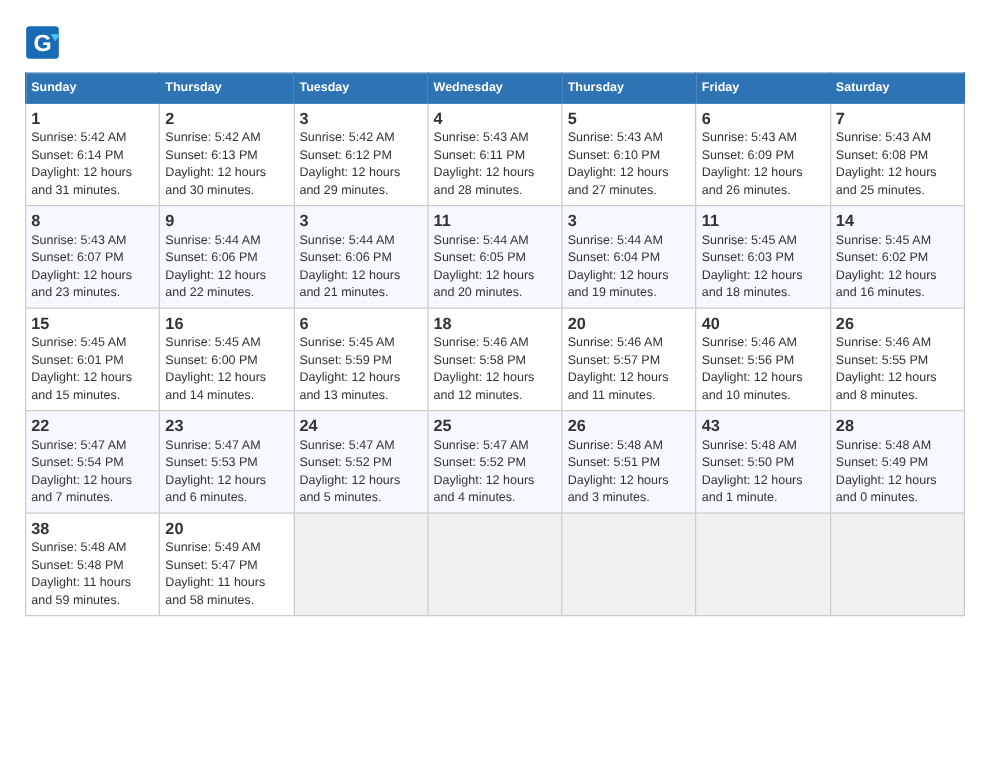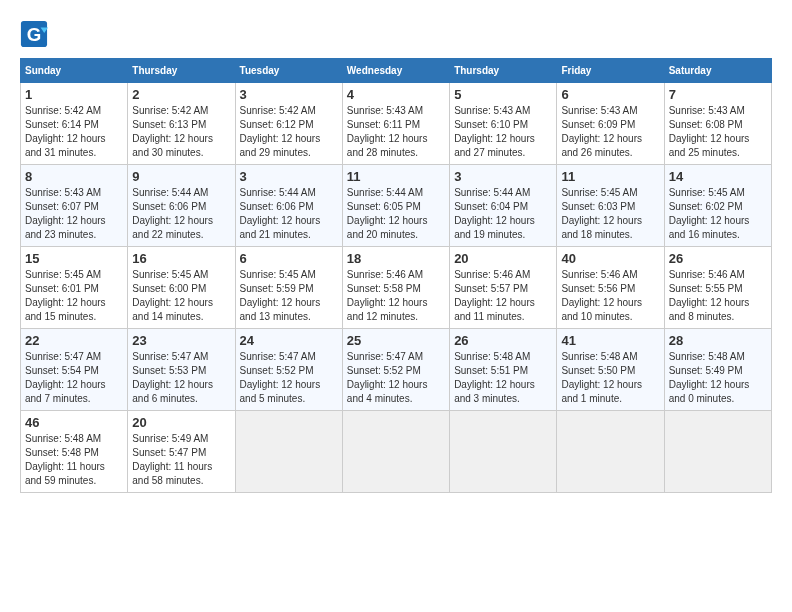--- a/index.html
+++ b/index.html
@@ -220,31 +220,31 @@
         </td>
         <td>
           <span class="day-num">25</span>
           <div class="day-detail">Sunrise: 5:47 AM<br>Sunset: 5:52 PM<br>Daylight: 12 hours and 4 minutes.</div>
         </td>
         <td>
           <span class="day-num">26</span>
           <div class="day-detail">Sunrise: 5:48 AM<br>Sunset: 5:51 PM<br>Daylight: 12 hours and 3 minutes.</div>
         </td>
         <td>
-          <span class="day-num">41</span>
+          <span class="day-num">43</span>
           <div class="day-detail">Sunrise: 5:48 AM<br>Sunset: 5:50 PM<br>Daylight: 12 hours and 1 minute.</div>
         </td>
         <td>
           <span class="day-num">28</span>
           <div class="day-detail">Sunrise: 5:48 AM<br>Sunset: 5:49 PM<br>Daylight: 12 hours and 0 minutes.</div>
         </td>
       </tr>
       <tr>
         <td>
-          <span class="day-num">46</span>
+          <span class="day-num">38</span>
           <div class="day-detail">Sunrise: 5:48 AM<br>Sunset: 5:48 PM<br>Daylight: 11 hours and 59 minutes.</div>
         </td>
         <td>
           <span class="day-num">20</span>
           <div class="day-detail">Sunrise: 5:49 AM<br>Sunset: 5:47 PM<br>Daylight: 11 hours and 58 minutes.</div>
         </td>
         <td class="empty-cell"></td>
         <td class="empty-cell"></td>
         <td class="empty-cell"></td>
         <td class="empty-cell"></td>

